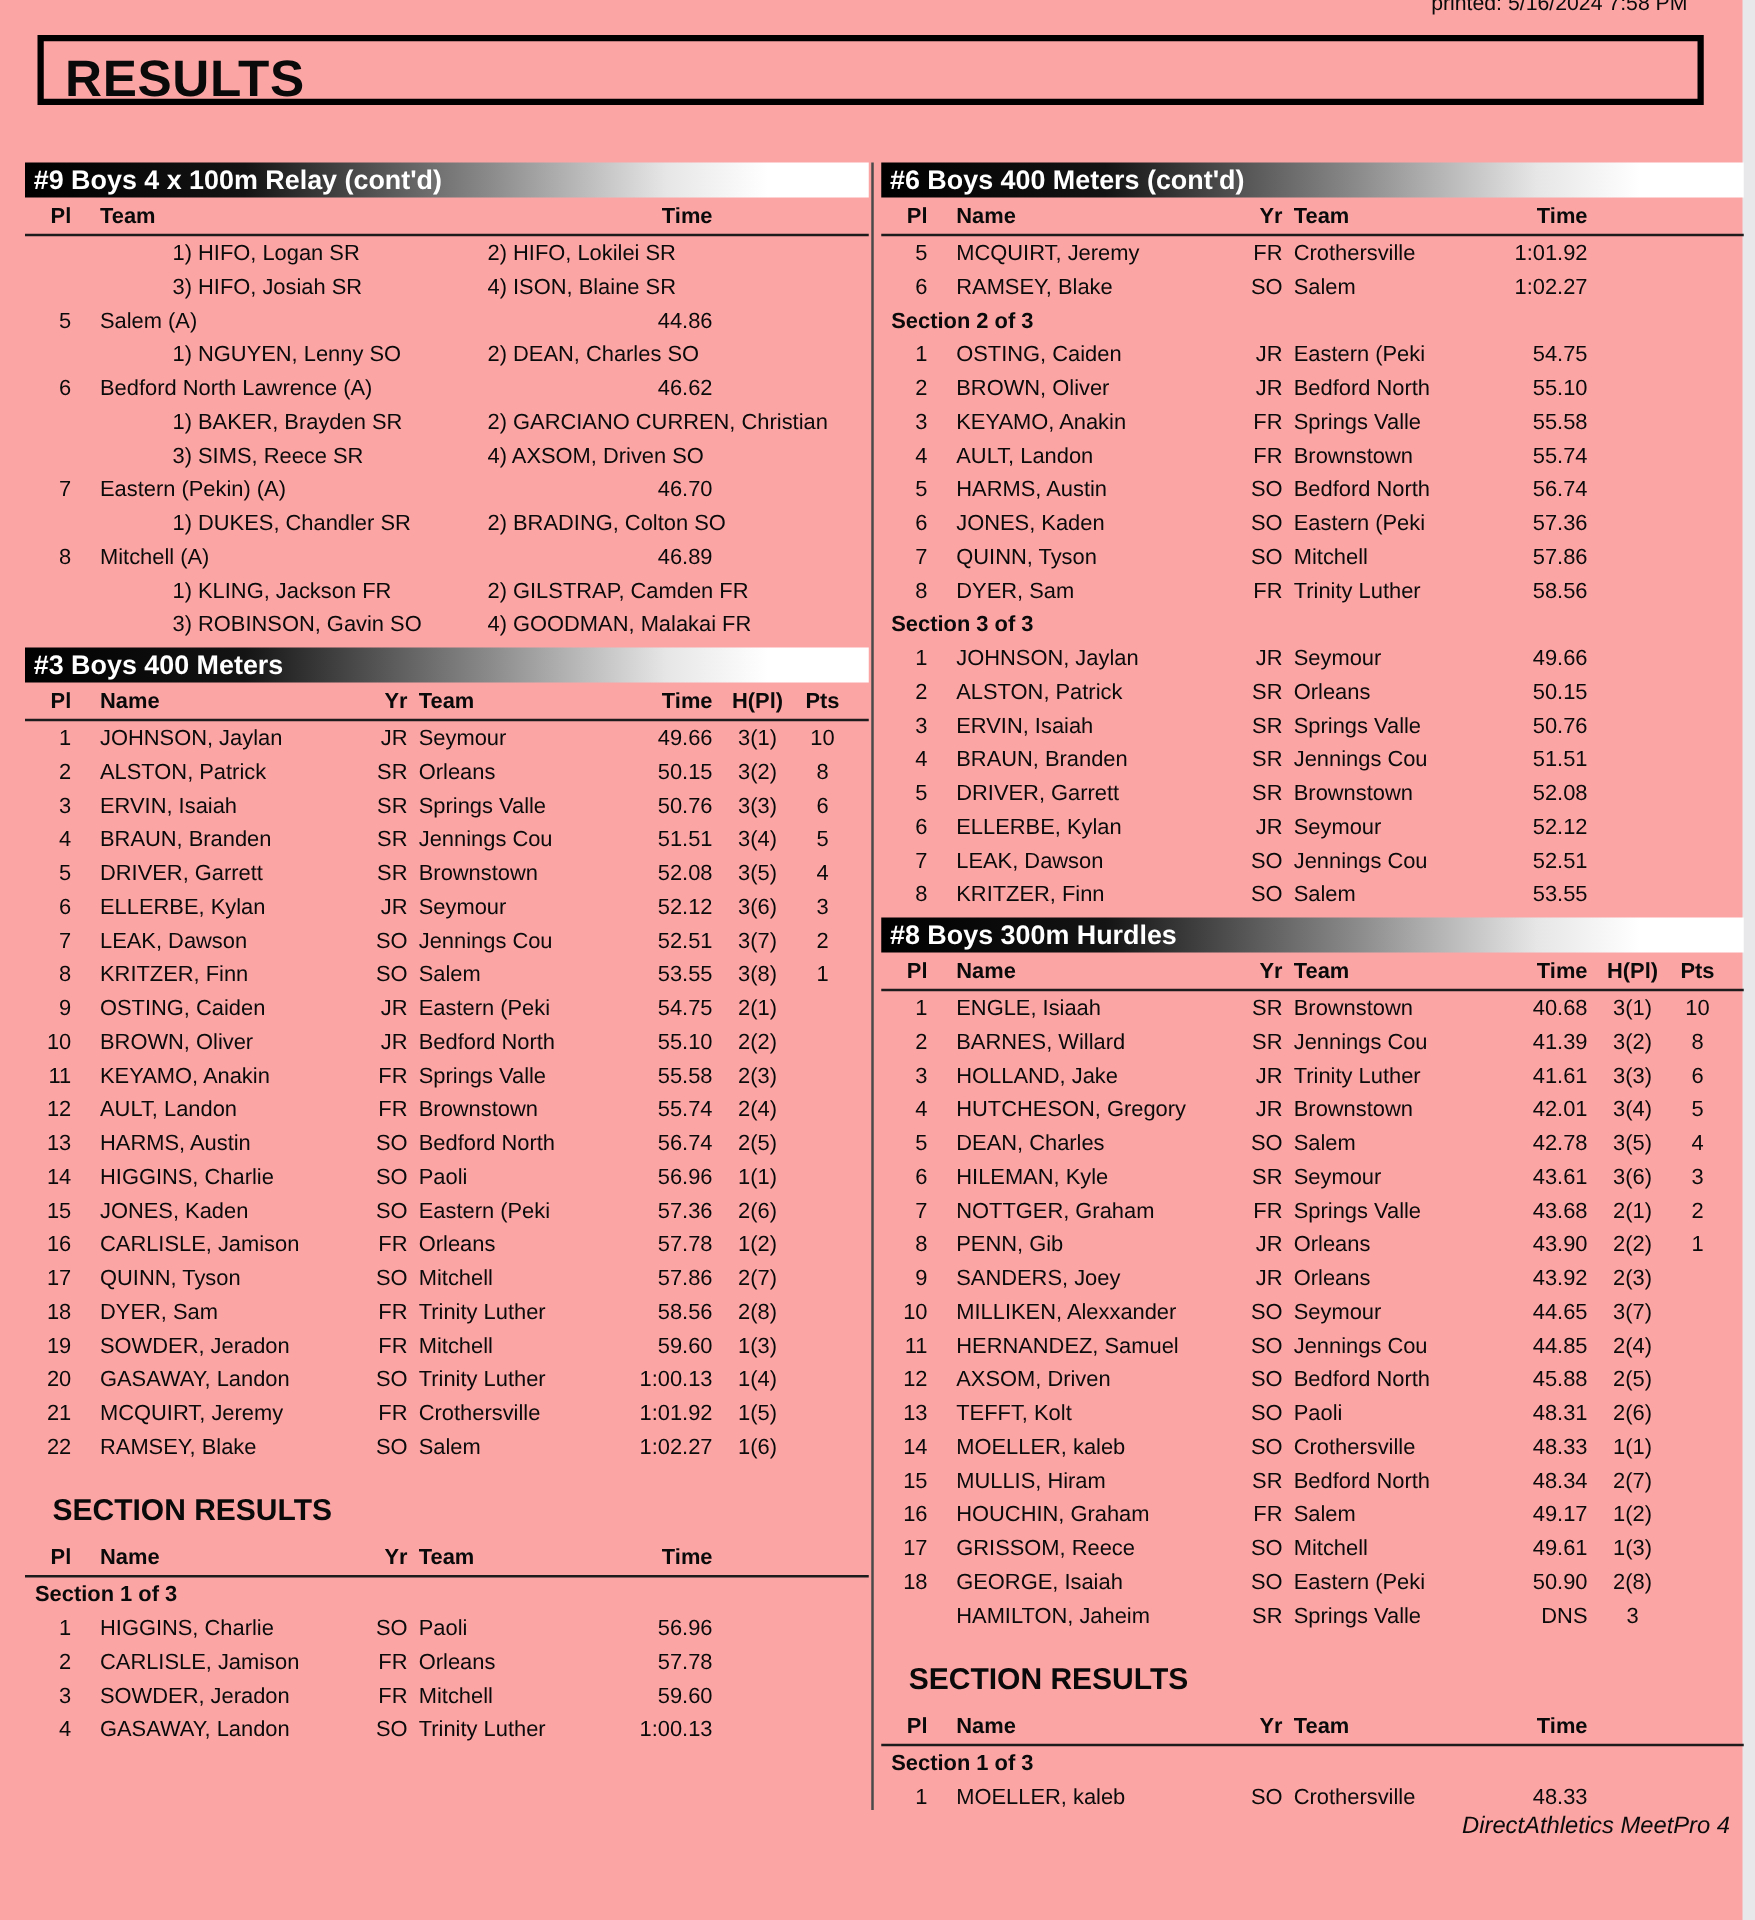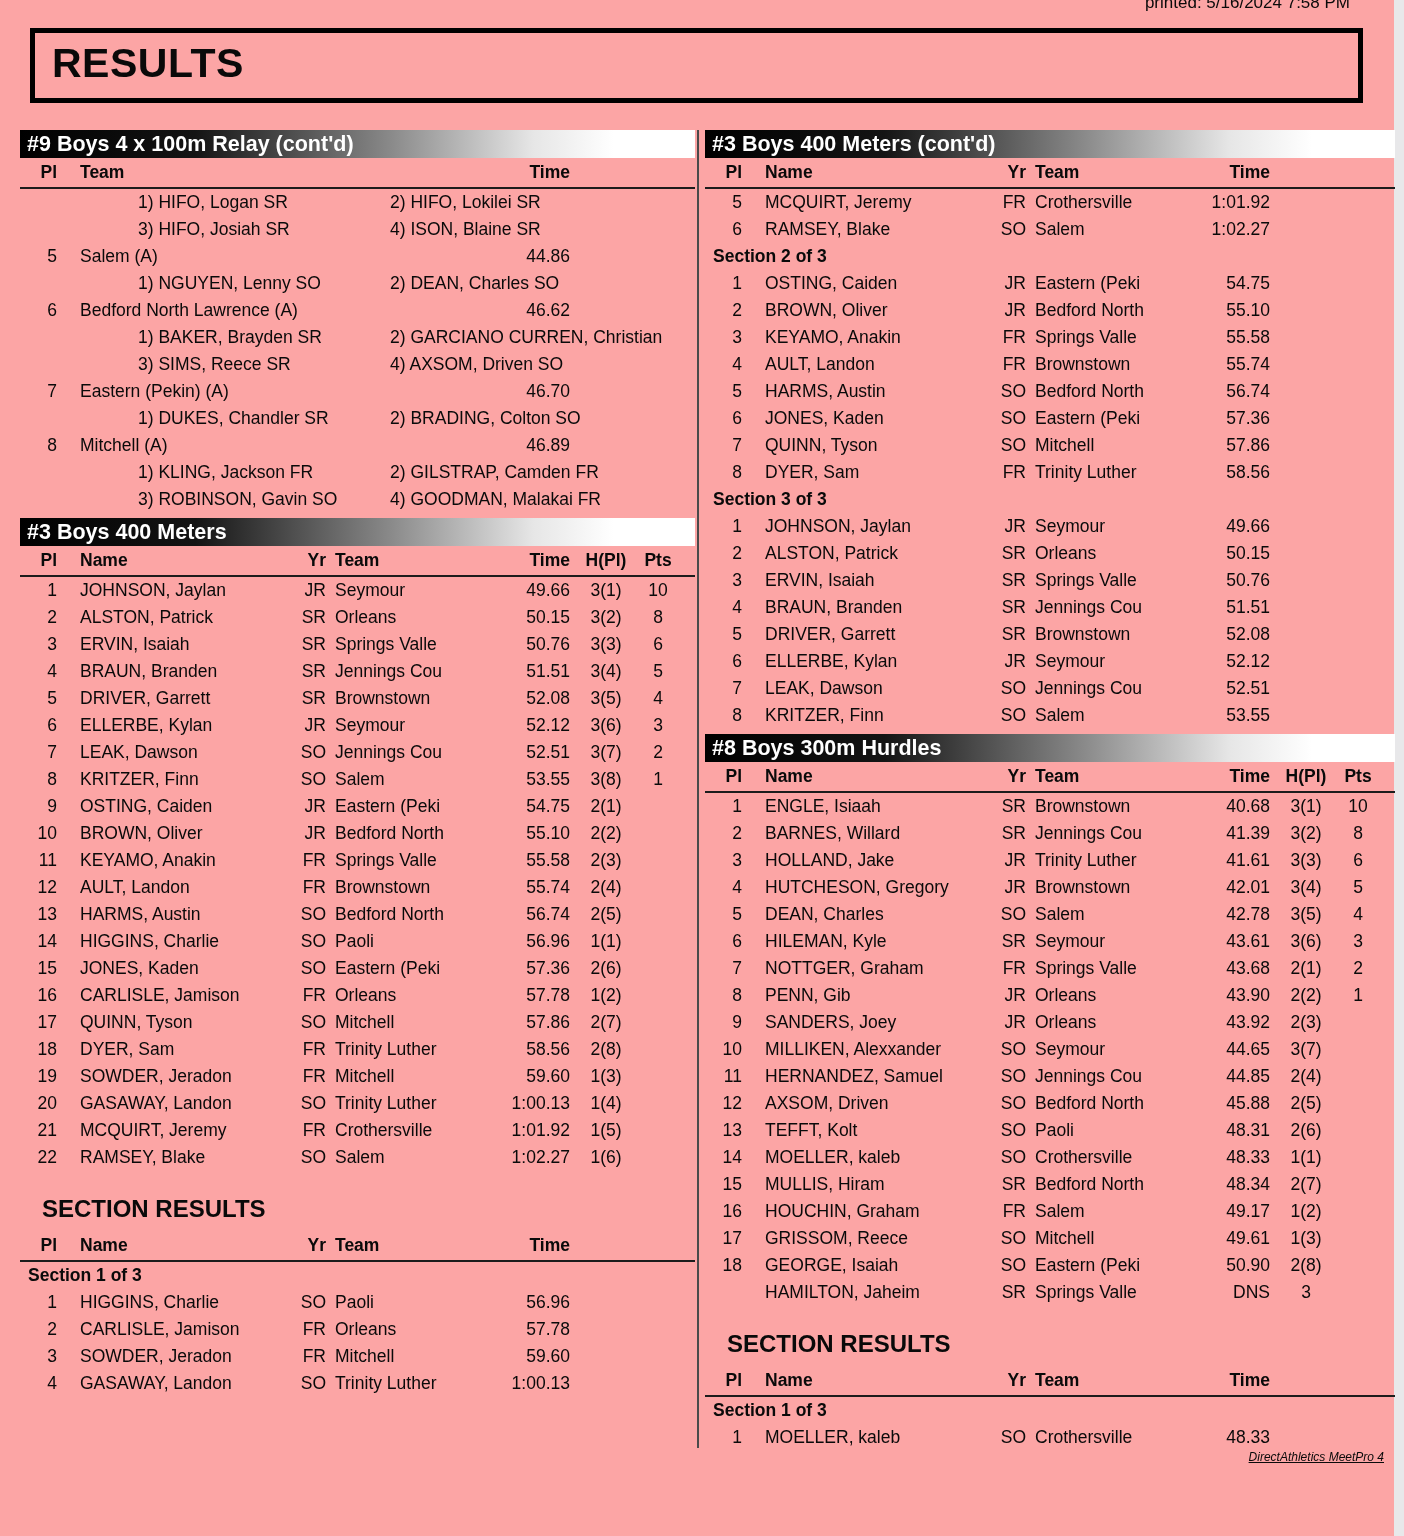--- a/index.html
+++ b/index.html
@@ -7,21 +7,21 @@
     position:relative; width:1404px; height:1536px; overflow:hidden;
     background:#fca5a5; color:#0a0a0a;
     font-family:"Liberation Sans","DejaVu Sans",sans-serif;
     font-size:17.5px;
   }
   .edge-strip { position:absolute; top:0; right:0; width:10px; height:1536px; background:#e8e8ea; }
 
   .printed { position:absolute; top:-7px; right:54px; font-size:17px; white-space:nowrap; }
 
   .results-box {
-    position:absolute; left:30px; top:28px; width:1333px; height:75px;
+    position:absolute; left:30px; top:28px; width:1333px; height:56px;
     border:5px solid #000; box-sizing:border-box;
   }
   .results-title { font-size:41px; font-weight:bold; margin:7px 0 0 17px; letter-spacing:0.5px; }
 
   .col { position:absolute; top:130px; }
   .col-left  { left:20px;  width:675px; }
   .col-right { left:705px; width:690px; }
   .divider { position:absolute; left:697px; top:130px; width:2px; height:1318px; background:#4a4a4a; }
 
   .event-bar {
@@ -50,21 +50,21 @@
   .c-team   { padding-left:9px; }
   .c-time   { text-align:right; padding-right:5px; }
   .c-hpl    { text-align:center; }
   .c-pts    { text-align:center; }
   .section-label { font-weight:bold; height:27px; line-height:27px; padding-left:8px; }
 
   .section-results-title { font-size:24px; font-weight:bold; margin:24px 0 8px 22px; }
 
   .footer {
     position:absolute; right:20px; top:1450px; width:680px;
-    text-align:right; font-style:italic; font-size:12px;text-decoration:underline;
+    text-align:right; font-style:italic; font-size:19px;
   }
 </style>
 </head>
 <body>
 
 <div class="page">
   <div class="edge-strip"></div>
   <div class="printed">printed: 5/16/2024 7:58 PM</div>
 
   <div class="results-box">
@@ -435,21 +435,21 @@
           <div class="c c-hpl"></div>
           <div class="c c-pts"></div>
           <div class="c"></div>
         </div>
       </div>
 
   </div>
 
   <div class="col col-right">
 
-    <div class="event-bar">#3 Boys 400 Meters (cont'd)</div>
+    <div class="event-bar">#6 Boys 400 Meters (cont'd)</div>
     <div class="grid thead">
       <div class="c c-pl">Pl</div>
       <div class="c c-name">Name</div>
       <div class="c c-yr">Yr</div>
       <div class="c c-team">Team</div>
       <div class="c c-time">Time</div>
       <div class="c"></div>
       <div class="c"></div>
       <div class="c"></div>
     </div>

